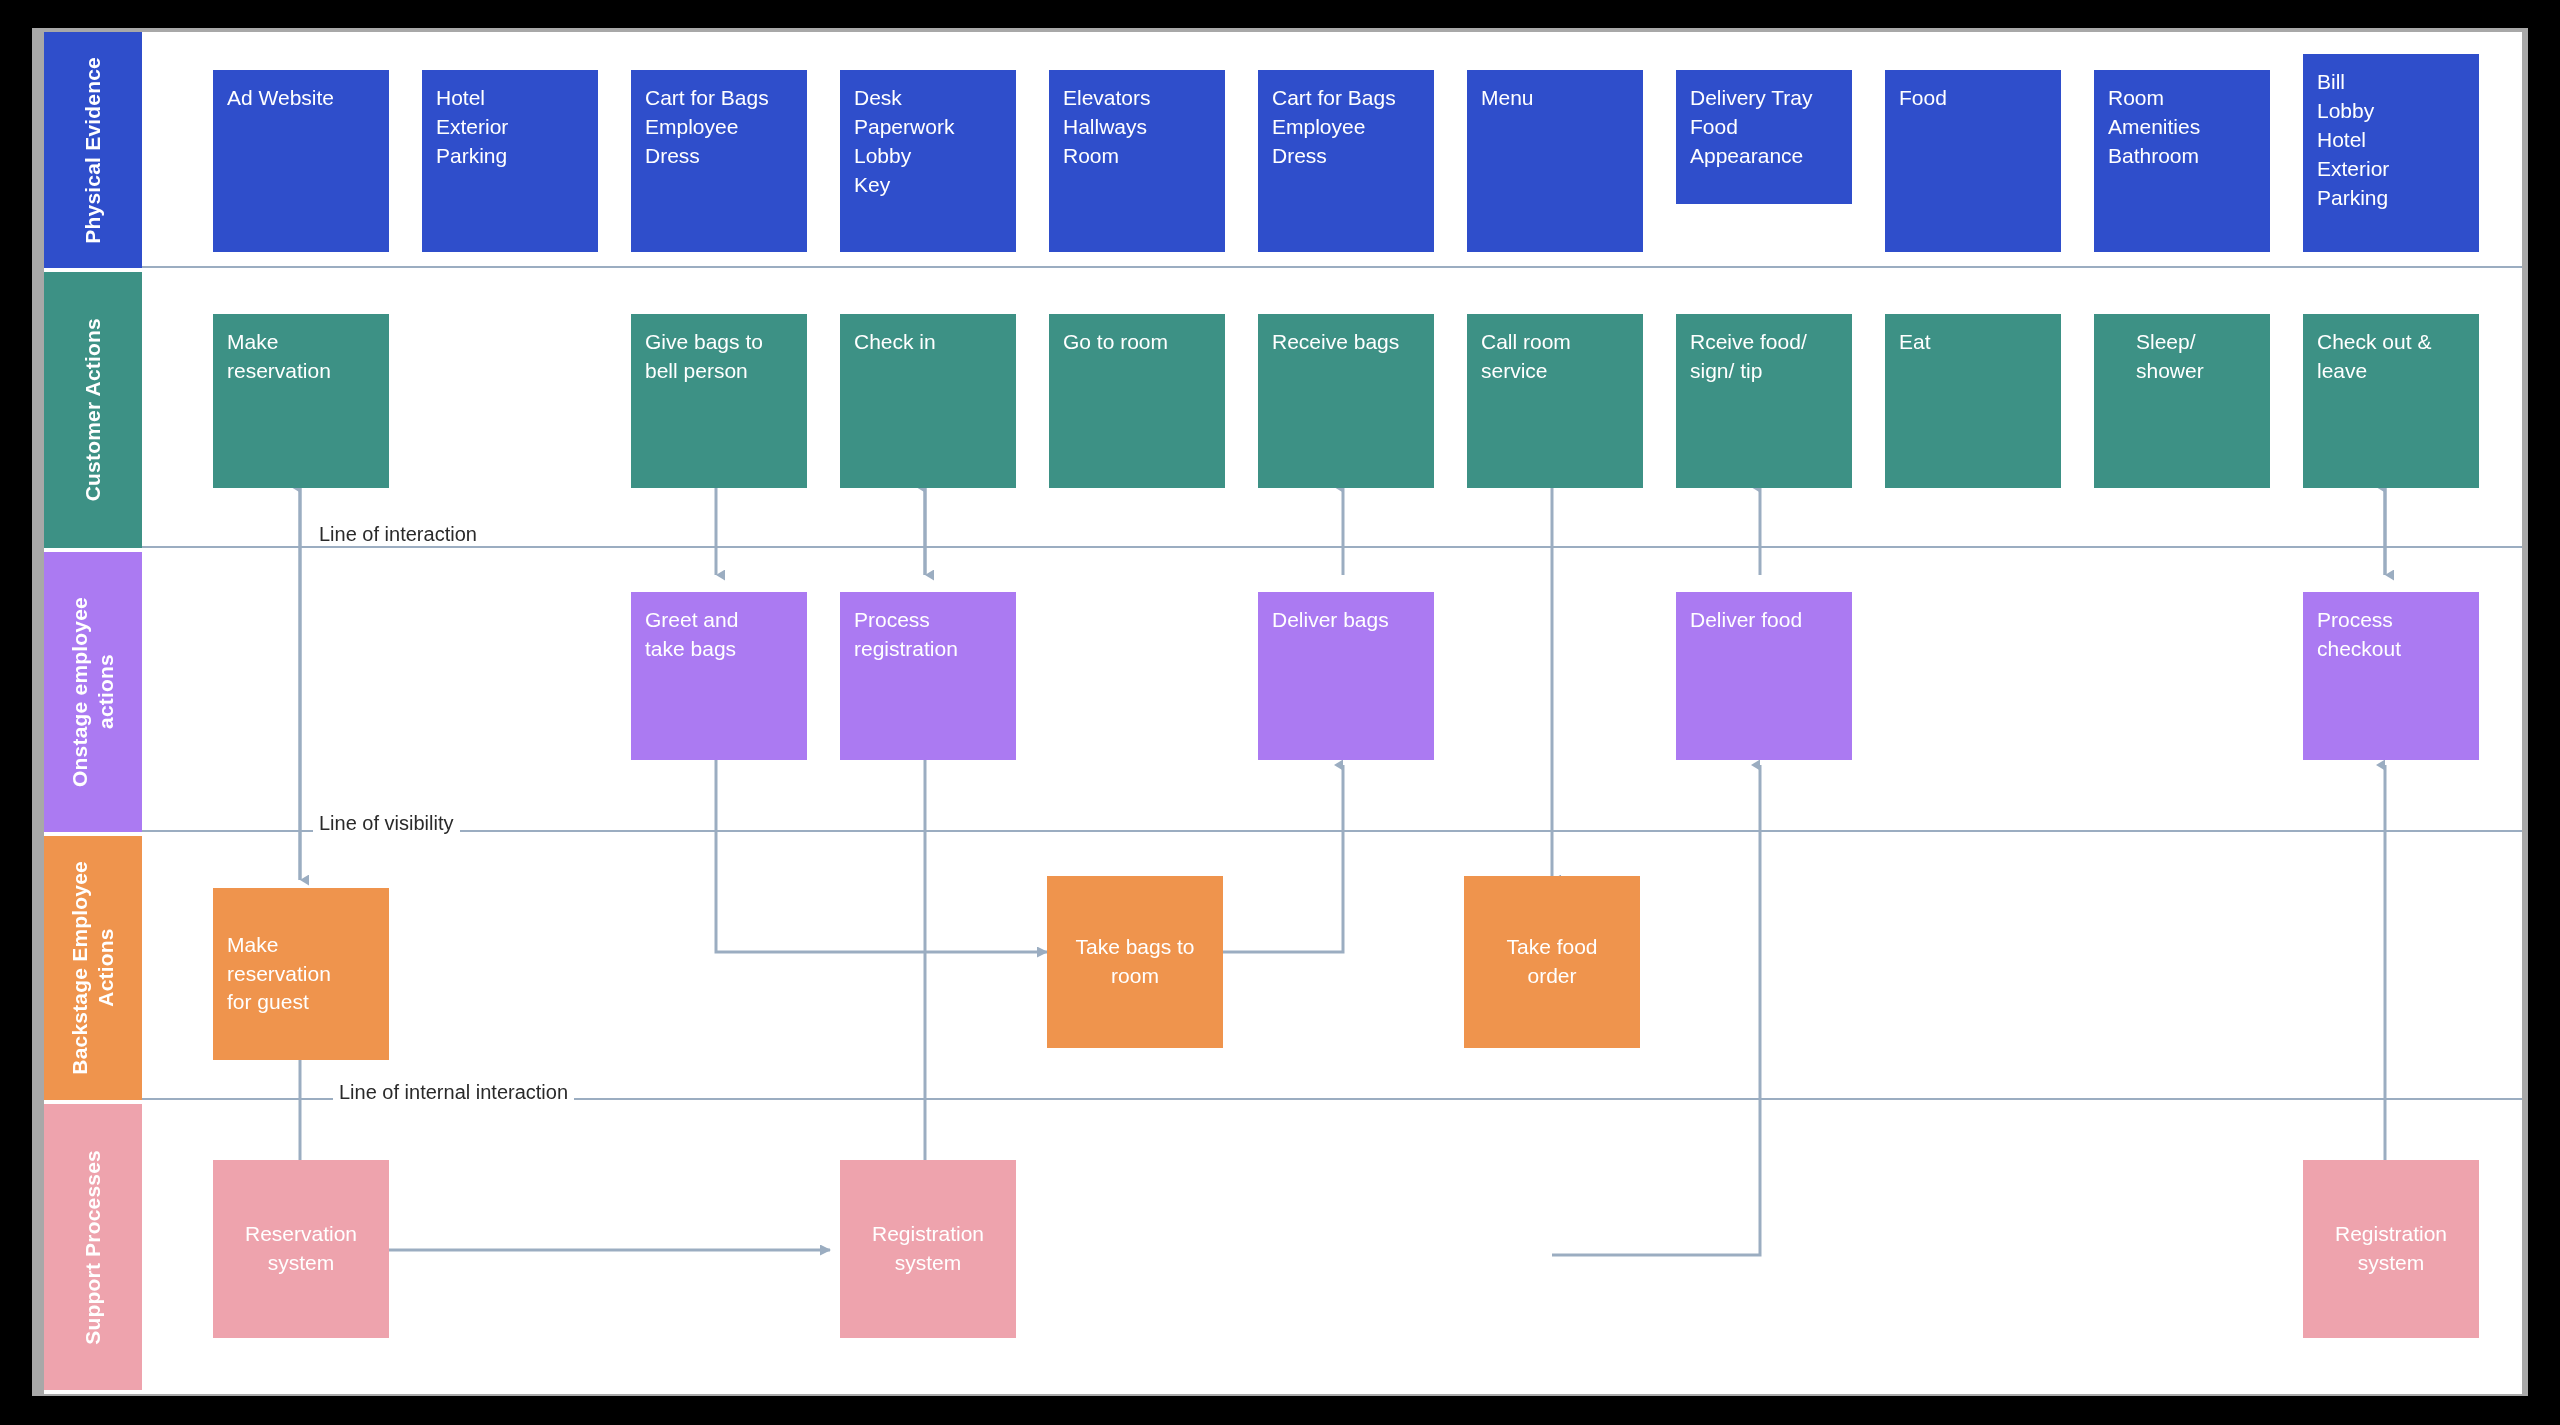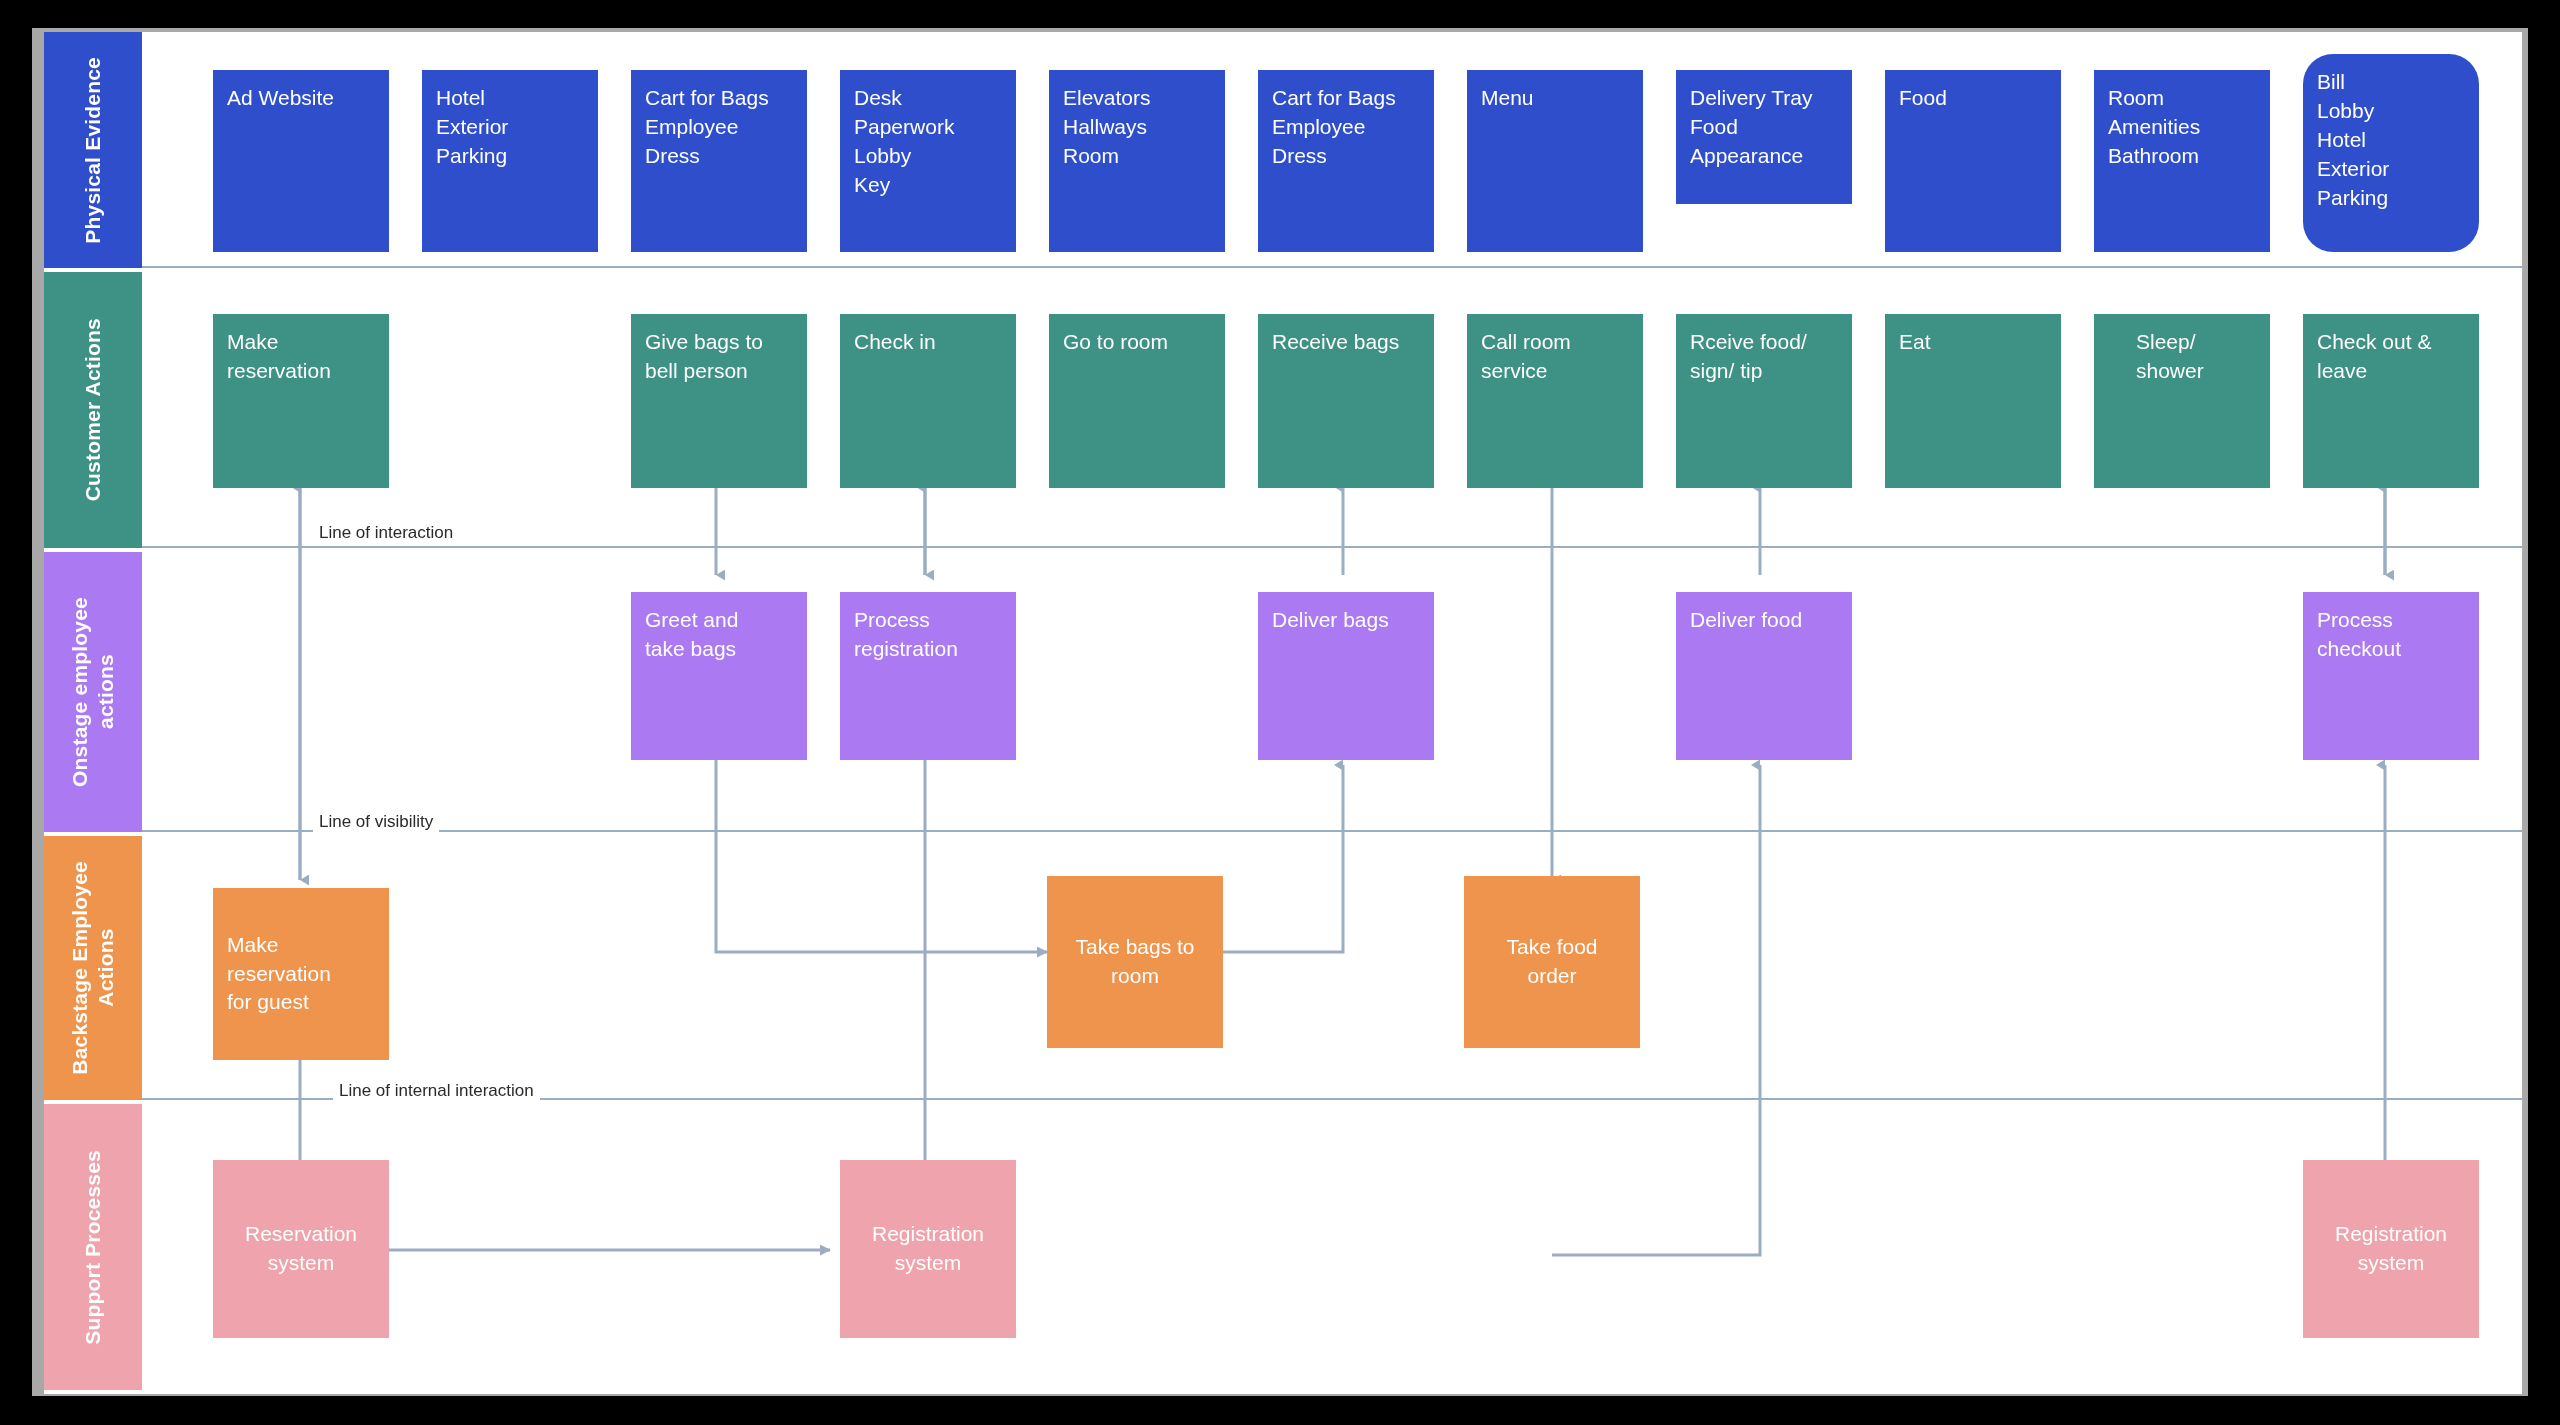--- a/index.html
+++ b/index.html
@@ -89,21 +89,21 @@
   
   .box.vcenter {
     display: flex;
     align-items: center;
     padding-top: 0;
     padding-bottom: 0;
   }
   
   .lineof {
     position: absolute;
-    font-size: 17px;
+    font-size: 20px;
     color: #2a2a2a;
     background: #ffffff;
     padding: 0 6px;
     white-space: nowrap;
   }
 </style>
 </head>
 <body>
 
 <div id="stage">
@@ -197,21 +197,21 @@
 Employee
 Dress</div>
   <div class="box pe" style="left:1467px; top:70px; width:176px; height:182px;">Menu</div>
   <div class="box pe" style="left:1676px; top:70px; width:176px; height:134px;">Delivery Tray
 Food
 Appearance</div>
   <div class="box pe" style="left:1885px; top:70px; width:176px; height:182px;">Food</div>
   <div class="box pe" style="left:2094px; top:70px; width:176px; height:182px;">Room
 Amenities
 Bathroom</div>
-  <div class="box pe" style="left:2303px; top:54px; width:176px; height:198px;border-radius:30px;">Bill
+  <div class="box pe" style="left:2303px; top:54px; width:176px; height:198px;">Bill
 Lobby
 Hotel
 Exterior
 Parking</div>
 
   <div class="box ca" style="left:213px;  top:314px; width:176px; height:174px;">Make
 reservation</div>
   <div class="box ca" style="left:631px;  top:314px; width:176px; height:174px;">Give bags to
 bell person</div>
   <div class="box ca" style="left:840px;  top:314px; width:176px; height:174px;">Check in</div>

